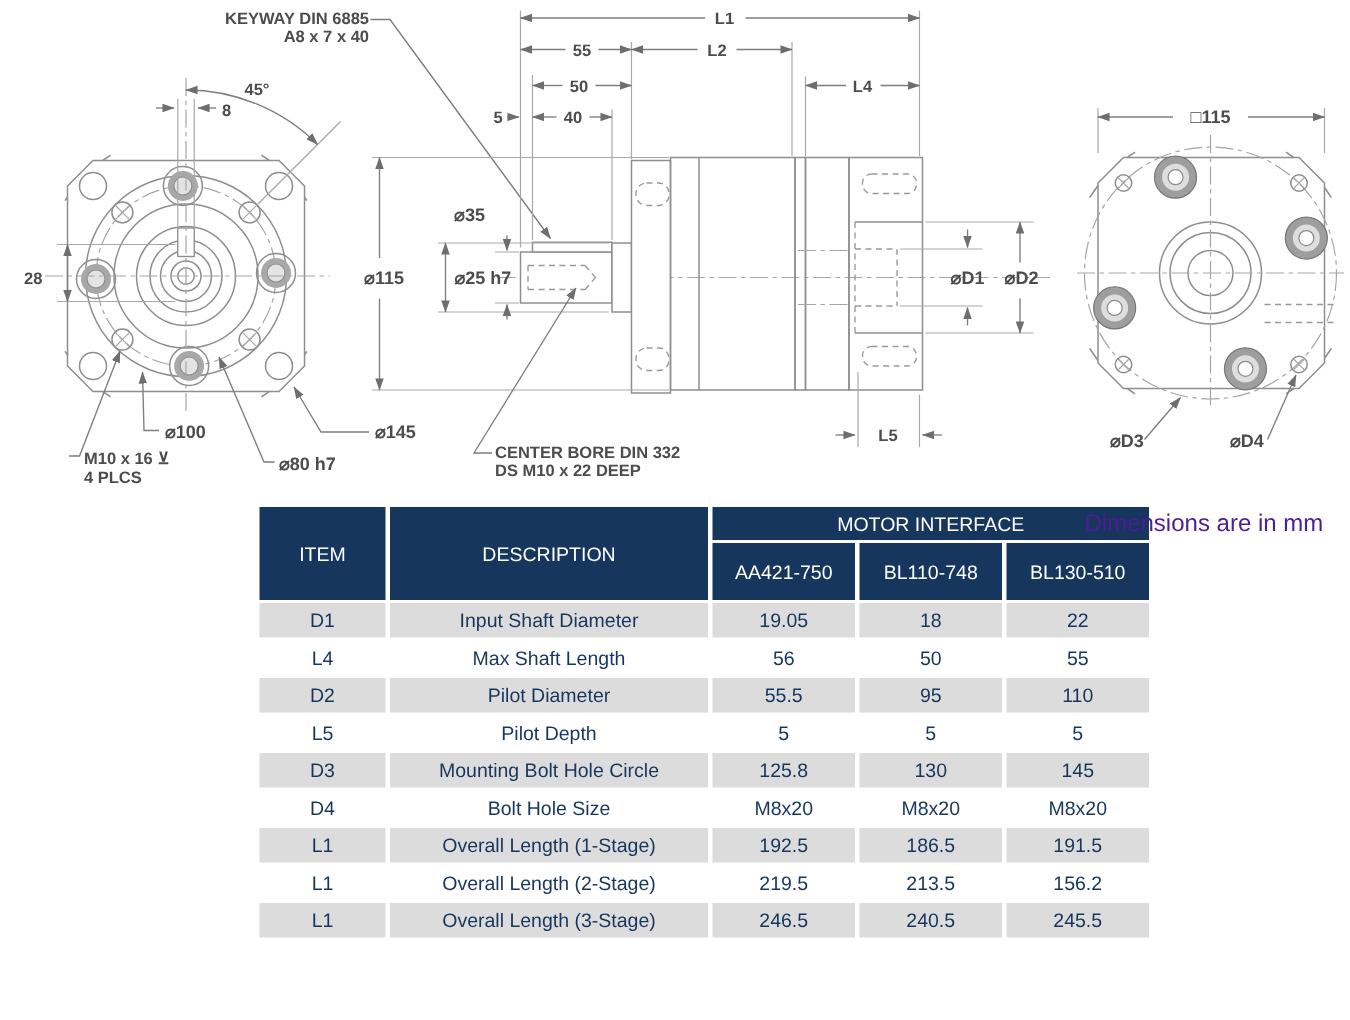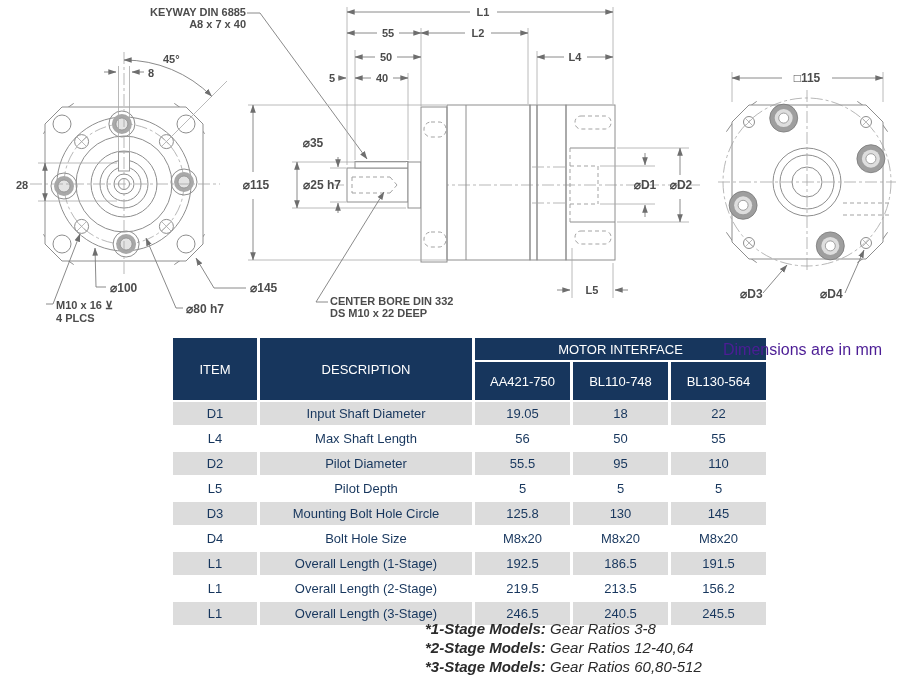--- a/index.html
+++ b/index.html
@@ -284,21 +284,21 @@
   <table id="spec-table">
     <tbody>
         <tr>
       <td class="hd c-item h1" rowspan="2">ITEM</td>
       <td class="hd c-desc h1" rowspan="2">DESCRIPTION</td>
       <td class="hd h1" colspan="3">MOTOR INTERFACE</td>
     </tr>
     <tr>
       <td class="hd c-val h2">AA421-750</td>
       <td class="hd c-val h2">BL110-748</td>
-      <td class="hd c-val h2">BL130-564</td>
+      <td class="hd c-val h2">BL130-510</td>
     </tr>
     <tr class="dr odd">
       <td>D1</td>
       <td>Input Shaft Diameter</td>
       <td>19.05</td>
       <td>18</td>
       <td>22</td>
     </tr>
     <tr class="dr even">
       <td>L4</td>
@@ -354,19 +354,14 @@
       <td>Overall Length (3-Stage)</td>
       <td>246.5</td>
       <td>240.5</td>
       <td>245.5</td>
     </tr>
   </tbody>
     </table>
 
   <div id="units-note">Dimensions are in mm</div>
 
-  <div id="footnotes">
-    <div><span class="fl">*1-Stage Models:</span><span class="ft"> Gear Ratios 3-8</span></div>
-    <div><span class="fl">*2-Stage Models:</span><span class="ft"> Gear Ratios 12-40,64</span></div>
-    <div><span class="fl">*3-Stage Models:</span><span class="ft"> Gear Ratios 60,80-512</span></div>
-  </div>
 
 </div>
 
 </body></html>

